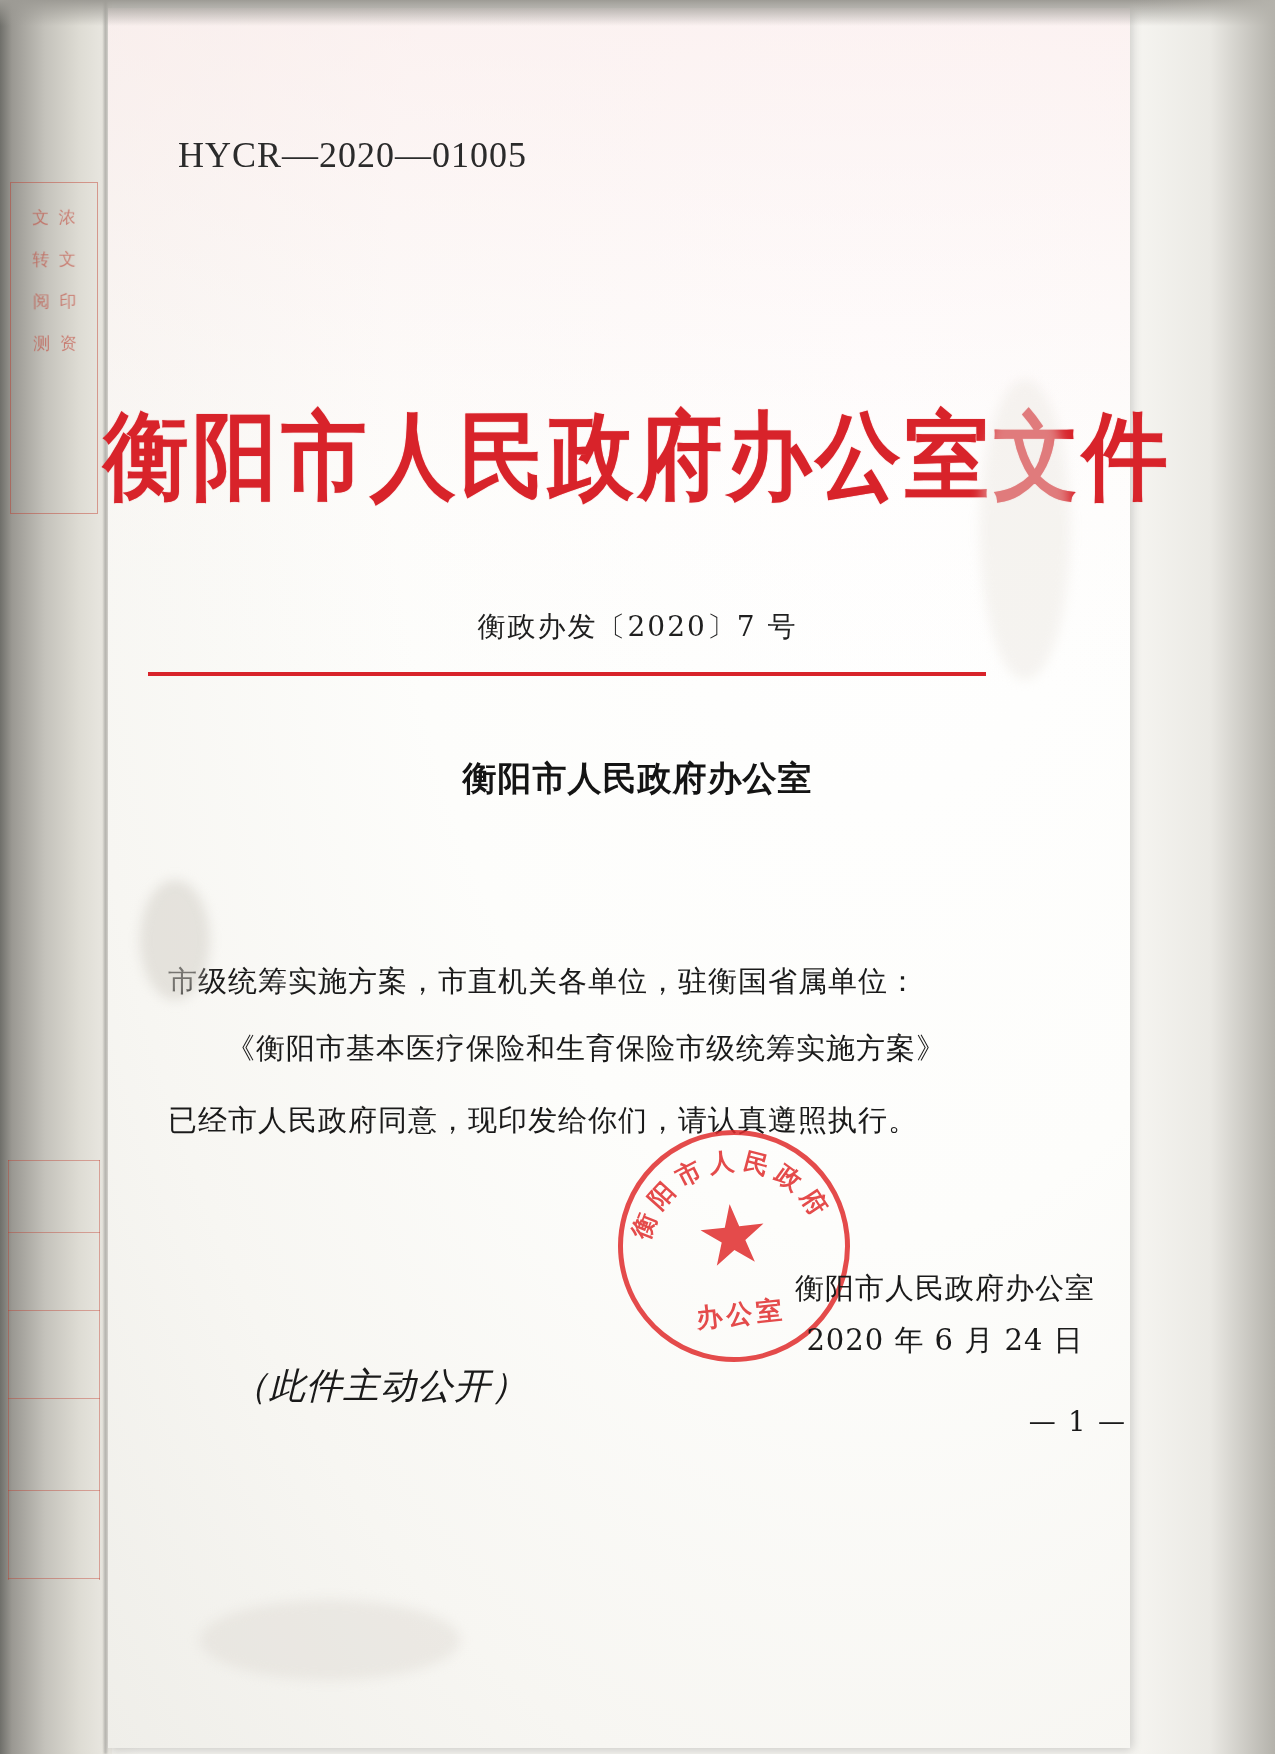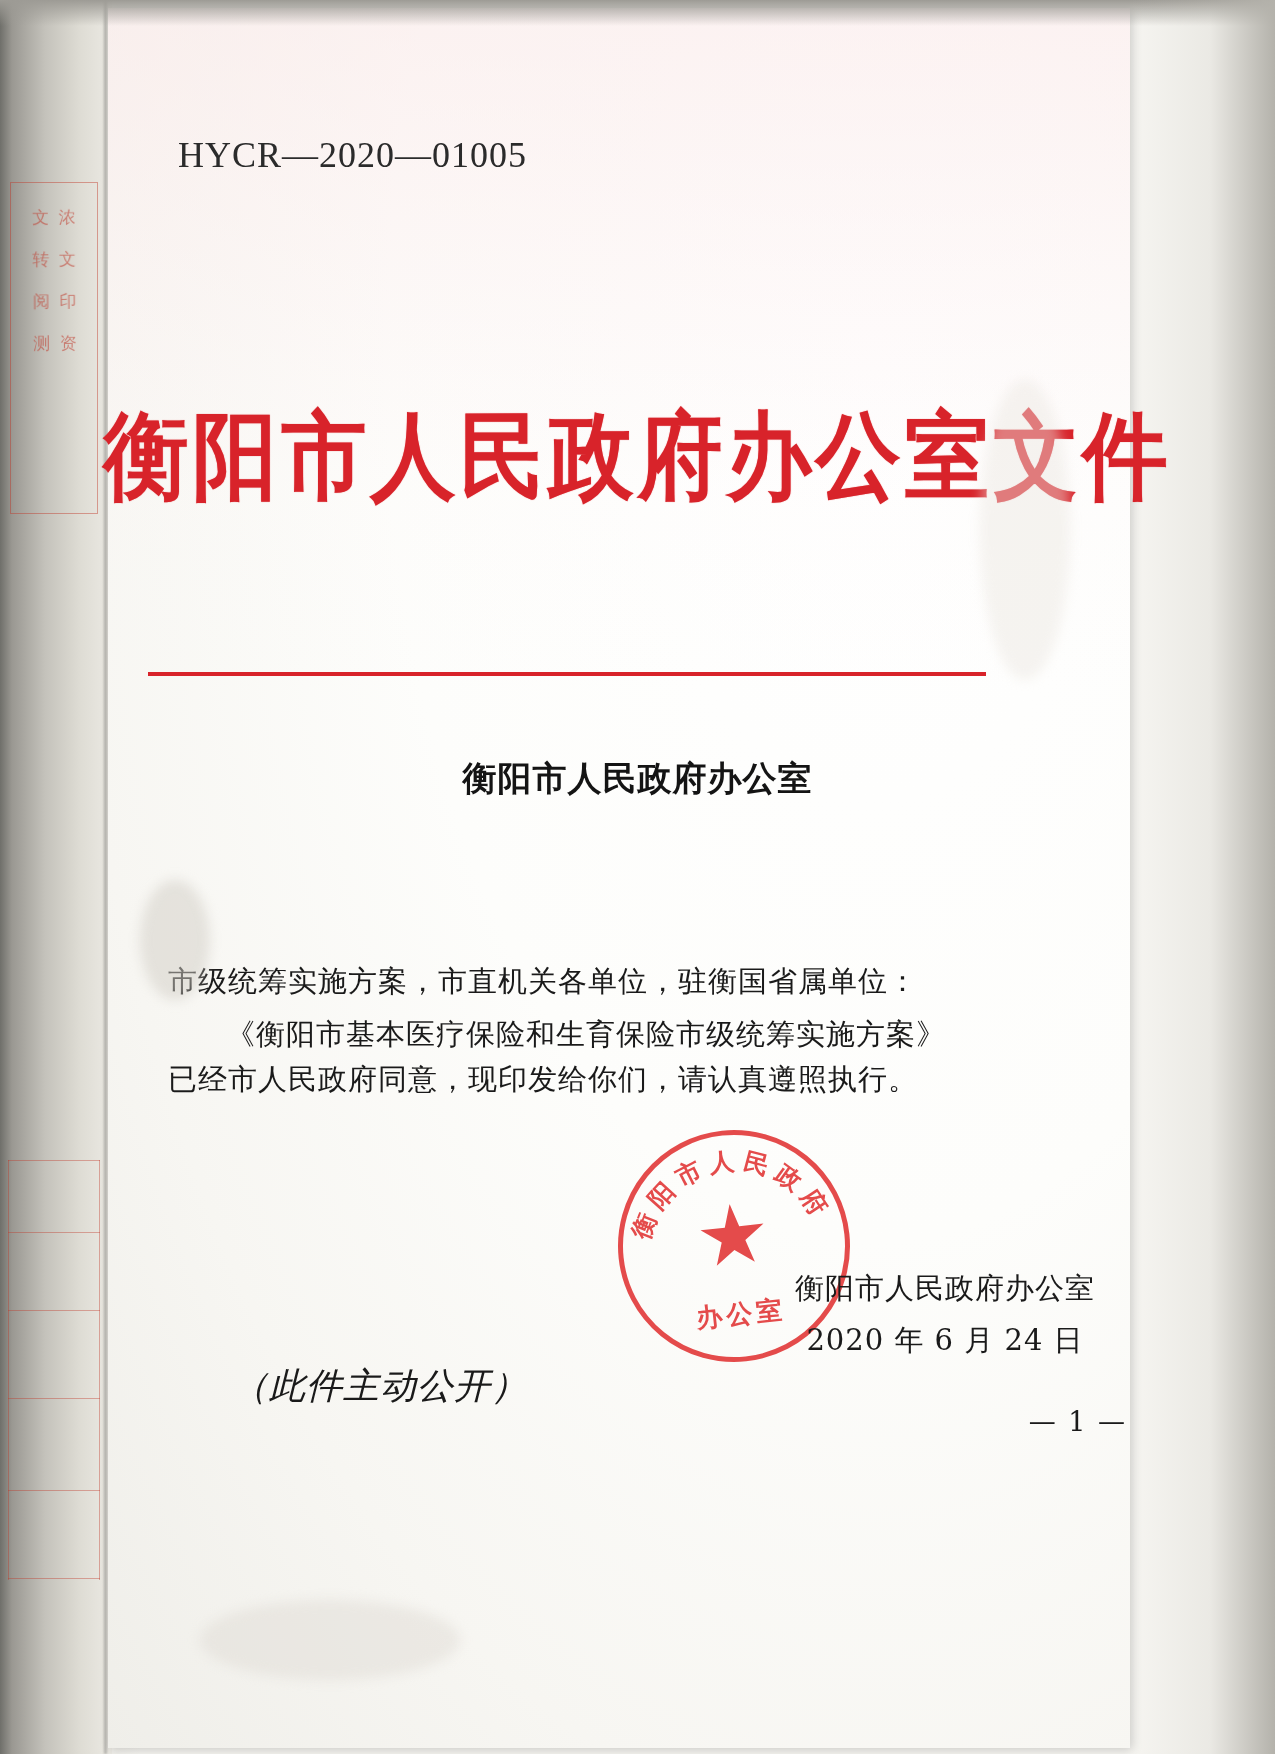--- a/index.html
+++ b/index.html
@@ -172,21 +172,21 @@
     letter-spacing: 1px;
     color: #1a1a1a;
   }
 
   .body-text {
     position: absolute;
     left: 168px;
     top: 1012px;
     width: 790px;
     font-size: 29px;
-    line-height: 45px;
+    line-height: 72px;
     letter-spacing: 1px;
     color: #1a1a1a;
     text-indent: 58px;
   }
 
   .signature {
     position: absolute;
     right: 180px;
     top: 1262px;
     text-align: center;
@@ -298,20 +298,21 @@
       <i style="top:330px"></i>
       <i style="top:418px"></i>
     <b style="left:0"></b>
       <b style="left:91px"></b>
   </div>
 
   <div class="doc-no">HYCR—2020—01005</div>
 
   <div class="masthead">衡阳市人民政府办公室文件</div>
 
+  <div class="docnum">衡政办发〔2020〕7 号</div>
 
   <div class="redline"></div>
 
   <div class="title">
     <div>衡阳市人民政府办公室</div>
   </div>
 
   <div class="addressee">市级统筹实施方案，市直机关各单位，驻衡国省属单位：</div>
 
   <div class="body-text">《衡阳市基本医疗保险和生育保险市级统筹实施方案》已经市人民政府同意，现印发给你们，请认真遵照执行。</div>

